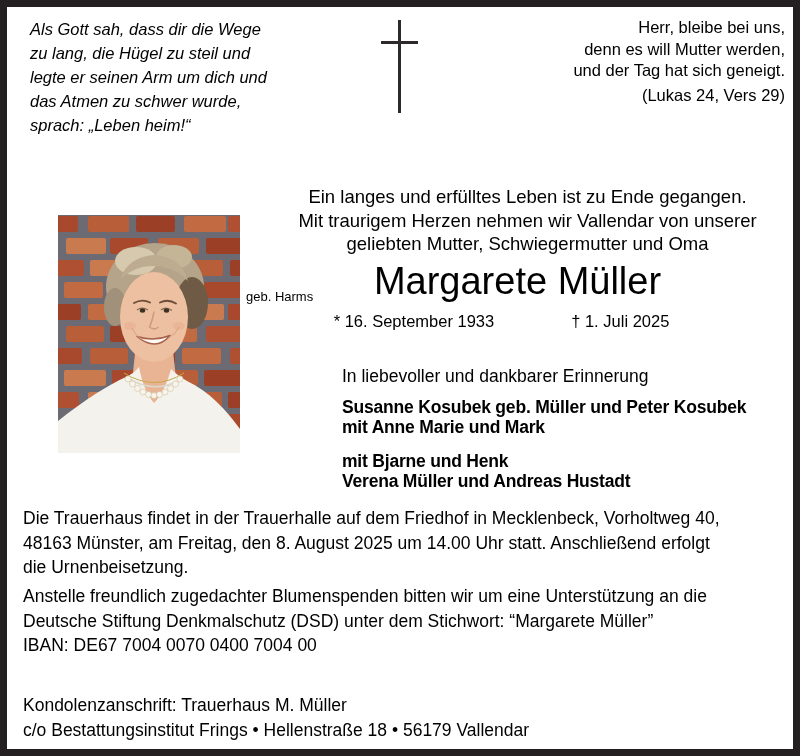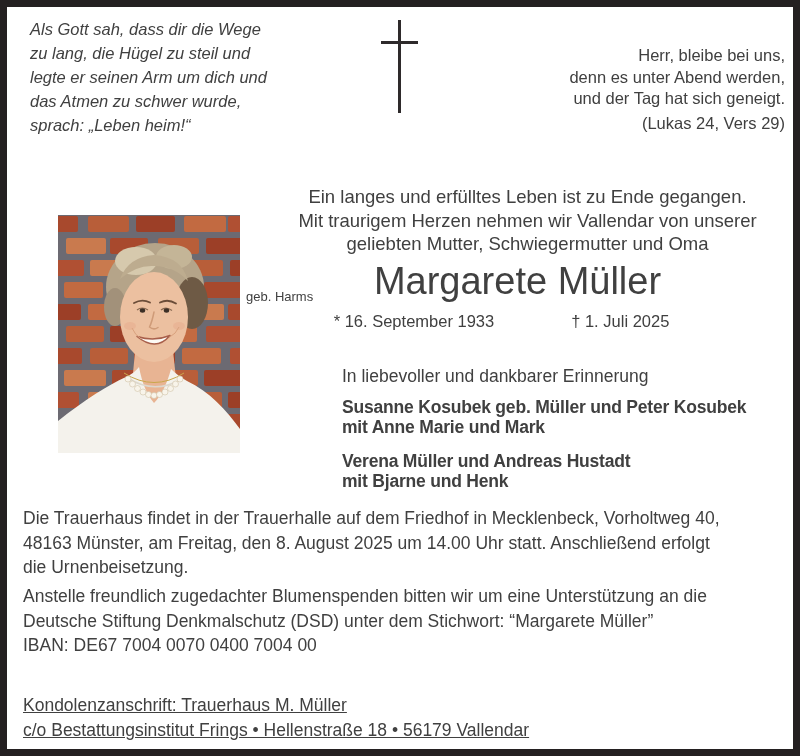--- a/index.html
+++ b/index.html
@@ -24,21 +24,20 @@
   .quote-left{
     left:30px;top:17px;
     font-style:italic;
     font-size:16.5px;line-height:24px;
     text-align:left;
   }
   .quote-right{
     right:15px;top:17px;
     font-size:16.5px;line-height:21.5px;
     text-align:right;
-    margin-top:28px;
   }
   .quote-citation{margin-top:3px;}
 
   .cross-bar{background:#2e2a2b;}
   .cross-v{left:398px;top:20px;width:2.5px;height:93px;}
   .cross-h{left:381px;top:41px;width:37px;height:2.5px;}
 
   .intro{
     left:275px;top:146px;width:505px;
     font-size:18.5px;line-height:23.7px;
@@ -72,50 +71,50 @@
   }
   .mourners-1{top:397px;}
   .mourners-2{top:451px;}
 
   .para{
     left:23px;
     font-size:17.5px;line-height:24.6px;
   }
   .funeral{top:506px;}
   .donation{top:584px;}
-  .condolence{top:693px;text-decoration:underline;}
+  .condolence{top:693px;}
 
   .photo{
     left:58px;top:215px;width:182px;height:238px;
   }
   .photo svg{display:block;width:182px;height:238px;}
 </style>
 </head>
 <body>
 
-<div class="page" style="color: #404040;">
+<div class="page" style="color: #000000;">
 
   <div class="frame" style="border-color: rgb(36, 32, 33);"></div>
 
   <div class="abs quote-left">
     <div class="ln">Als Gott sah, dass dir die Wege</div>
     <div class="ln">zu lang, die Hügel zu steil und</div>
     <div class="ln">legte er seinen Arm um dich und</div>
     <div class="ln">das Atmen zu schwer wurde,</div>
     <div class="ln">sprach: „Leben heim!“</div>
   </div>
 
   <div>
     <div class="abs cross-bar cross-v" style="background: rgb(46, 42, 43);"></div>
     <div class="abs cross-bar cross-h" style="background: rgb(46, 42, 43);"></div>
   </div>
 
   <div class="abs quote-right">
     <div class="ln">Herr, bleibe bei uns,</div>
-    <div class="ln">denn es unter Abend werden,</div>
+    <div class="ln">denn es will Mutter werden,</div>
     <div class="ln">und der Tag hat sich geneigt.</div>
     <div class="ln quote-citation">(Lukas 24, Vers 29)</div>
   </div>
 
   <div class="abs intro">
     <div class="ln">Ein langes und erfülltes Leben ist zu Ende gegangen.</div>
     <div class="ln">Mit traurigem Herzen nehmen wir Vallendar von unserer</div>
     <div class="ln">geliebten Mutter, Schwiegermutter und Oma</div>
   </div>
 
@@ -253,22 +252,22 @@
   </div>
 
   <div class="abs remembrance ln">In liebevoller und dankbarer Erinnerung</div>
 
   <div class="abs mourners mourners-1">
     <div class="ln">Susanne Kosubek geb. Müller und Peter Kosubek</div>
     <div class="ln">mit Anne Marie und Mark</div>
   </div>
 
   <div class="abs mourners mourners-2">
+    <div class="ln">mit Bjarne und Henk</div>
     <div class="ln">Verena Müller und Andreas Hustadt</div>
-    <div class="ln">mit Bjarne und Henk</div>
   </div>
 
   <div class="abs para funeral">
     <div class="ln">Die Trauerhaus findet in der Trauerhalle auf dem Friedhof in Mecklenbeck, Vorholtweg 40,</div>
     <div class="ln">48163 Münster, am Freitag, den 8. August 2025 um 14.00 Uhr statt. Anschließend erfolgt</div>
     <div class="ln">die Urnenbeisetzung.</div>
   </div>
 
   <div class="abs para donation">
     <div class="ln">Anstelle freundlich zugedachter Blumenspenden bitten wir um eine Unterstützung an die</div>

